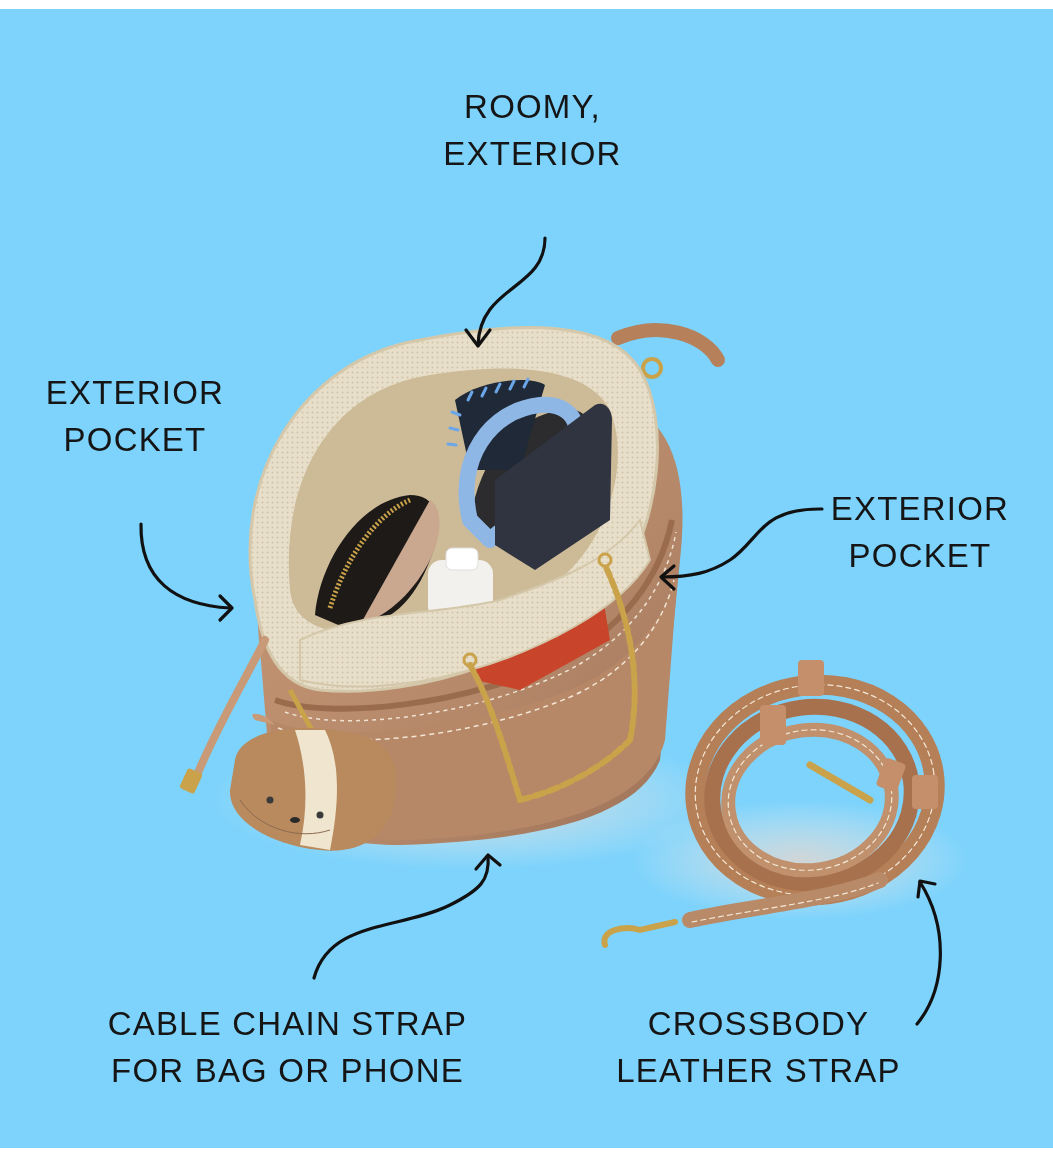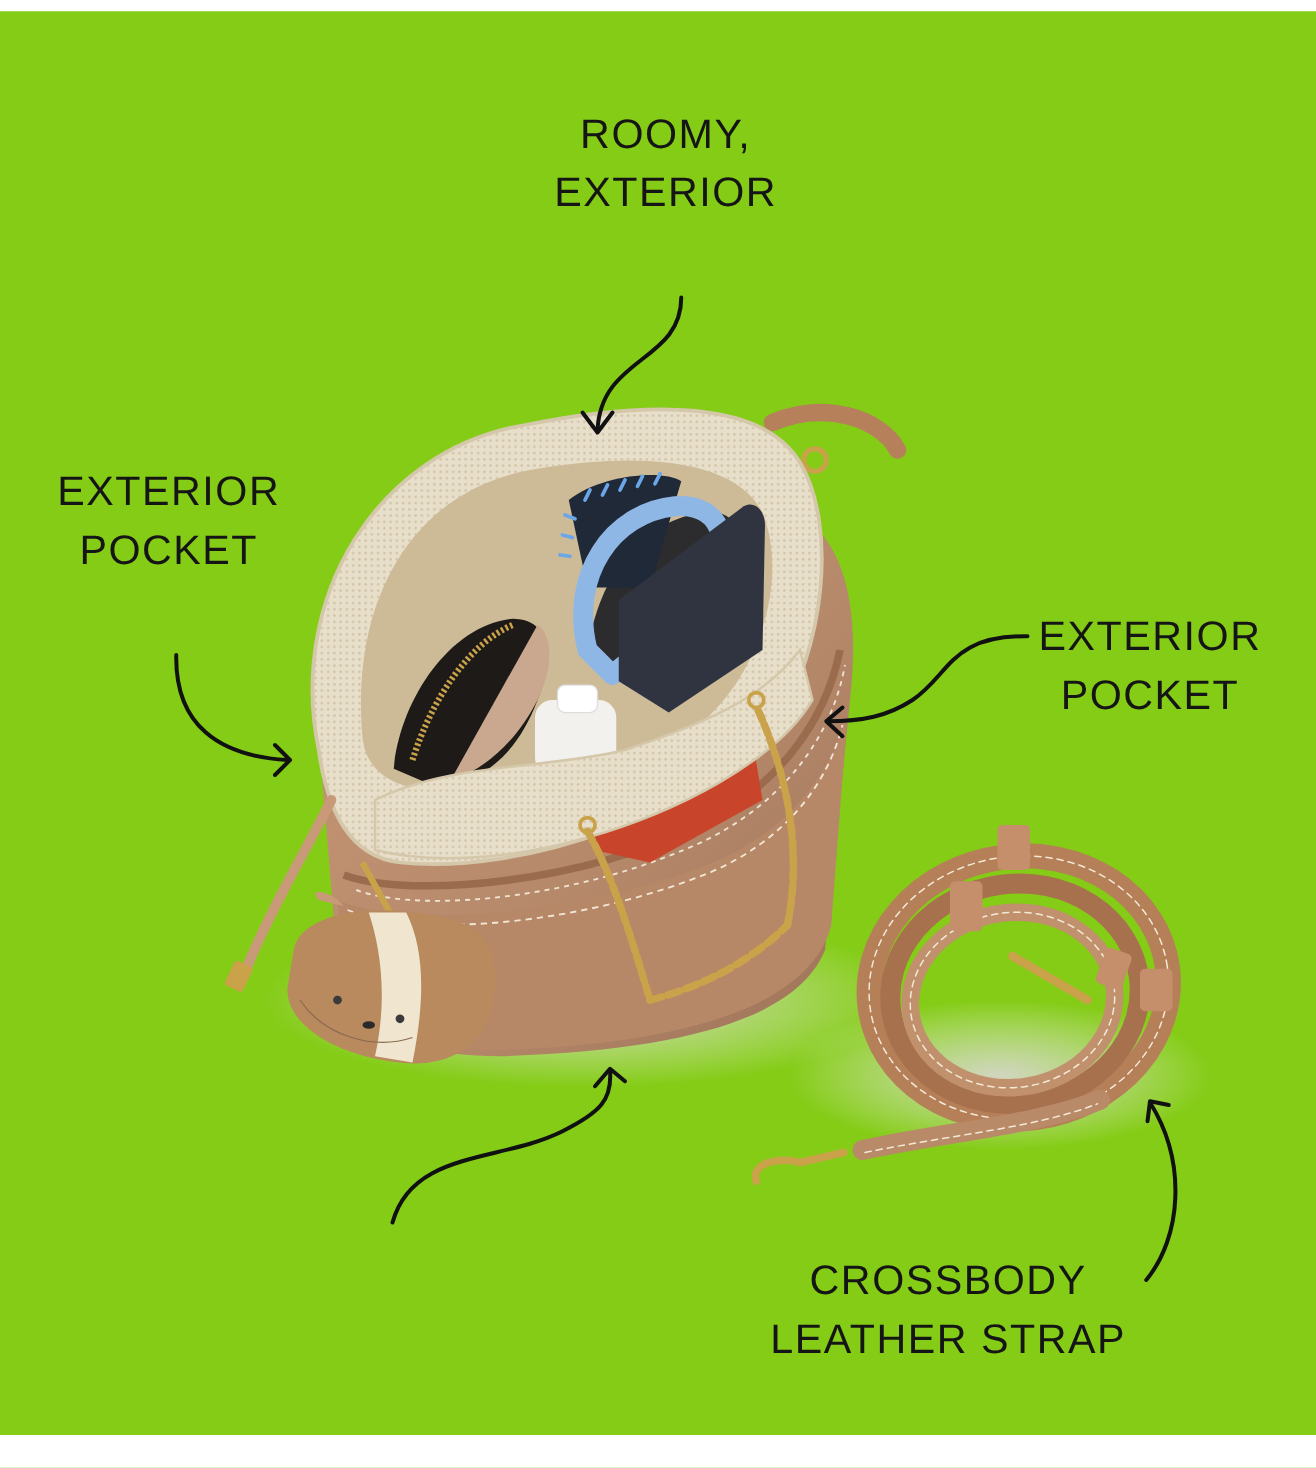--- a/index.html
+++ b/index.html
@@ -1,19 +1,19 @@
 <!DOCTYPE html>
 <html><head>
 <meta charset="utf-8">
 <style>
   html, body { margin: 0; padding: 0; background: #ffffff; }
   body { width: 1053px; height: 1174px; position: relative; overflow: hidden;
          font-family: "Liberation Sans", "DejaVu Sans", sans-serif; }
   .canvas { position: absolute; left: 0; top: 9px; width: 1053px; height: 1139px;
-            background: #84cc16; overflow: hidden; }
+            background: #7dd3fc; overflow: hidden; }
   .label { position: absolute; color: #151515; font-size: 33px; line-height: 47px;
            letter-spacing: 1.2px; text-align: center; white-space: nowrap; font-weight: 400; }
   .label span { display: block; }
   svg.art { position: absolute; left: 0; top: 0; }
 </style>
 </head>
 <body>
 
 <div class="canvas">
 
@@ -166,18 +166,22 @@
   <div class="label" style="left:35px; top:360px; width:200px;">
     <span>EXTERIOR</span>
     <span>POCKET</span>
   </div>
 
   <div class="label" style="left:820px; top:476px; width:200px;">
     <span>EXTERIOR</span>
     <span>POCKET</span>
   </div>
 
+  <div class="label" style="left:90px; top:991px; width:395px;">
+    <span>CABLE CHAIN STRAP</span>
+    <span>FOR BAG OR PHONE</span>
+  </div>
 
   <div class="label" style="left:606px; top:991px; width:305px;">
     <span>CROSSBODY</span>
     <span>LEATHER STRAP</span>
   </div>
 </div>
 
 </body></html>

